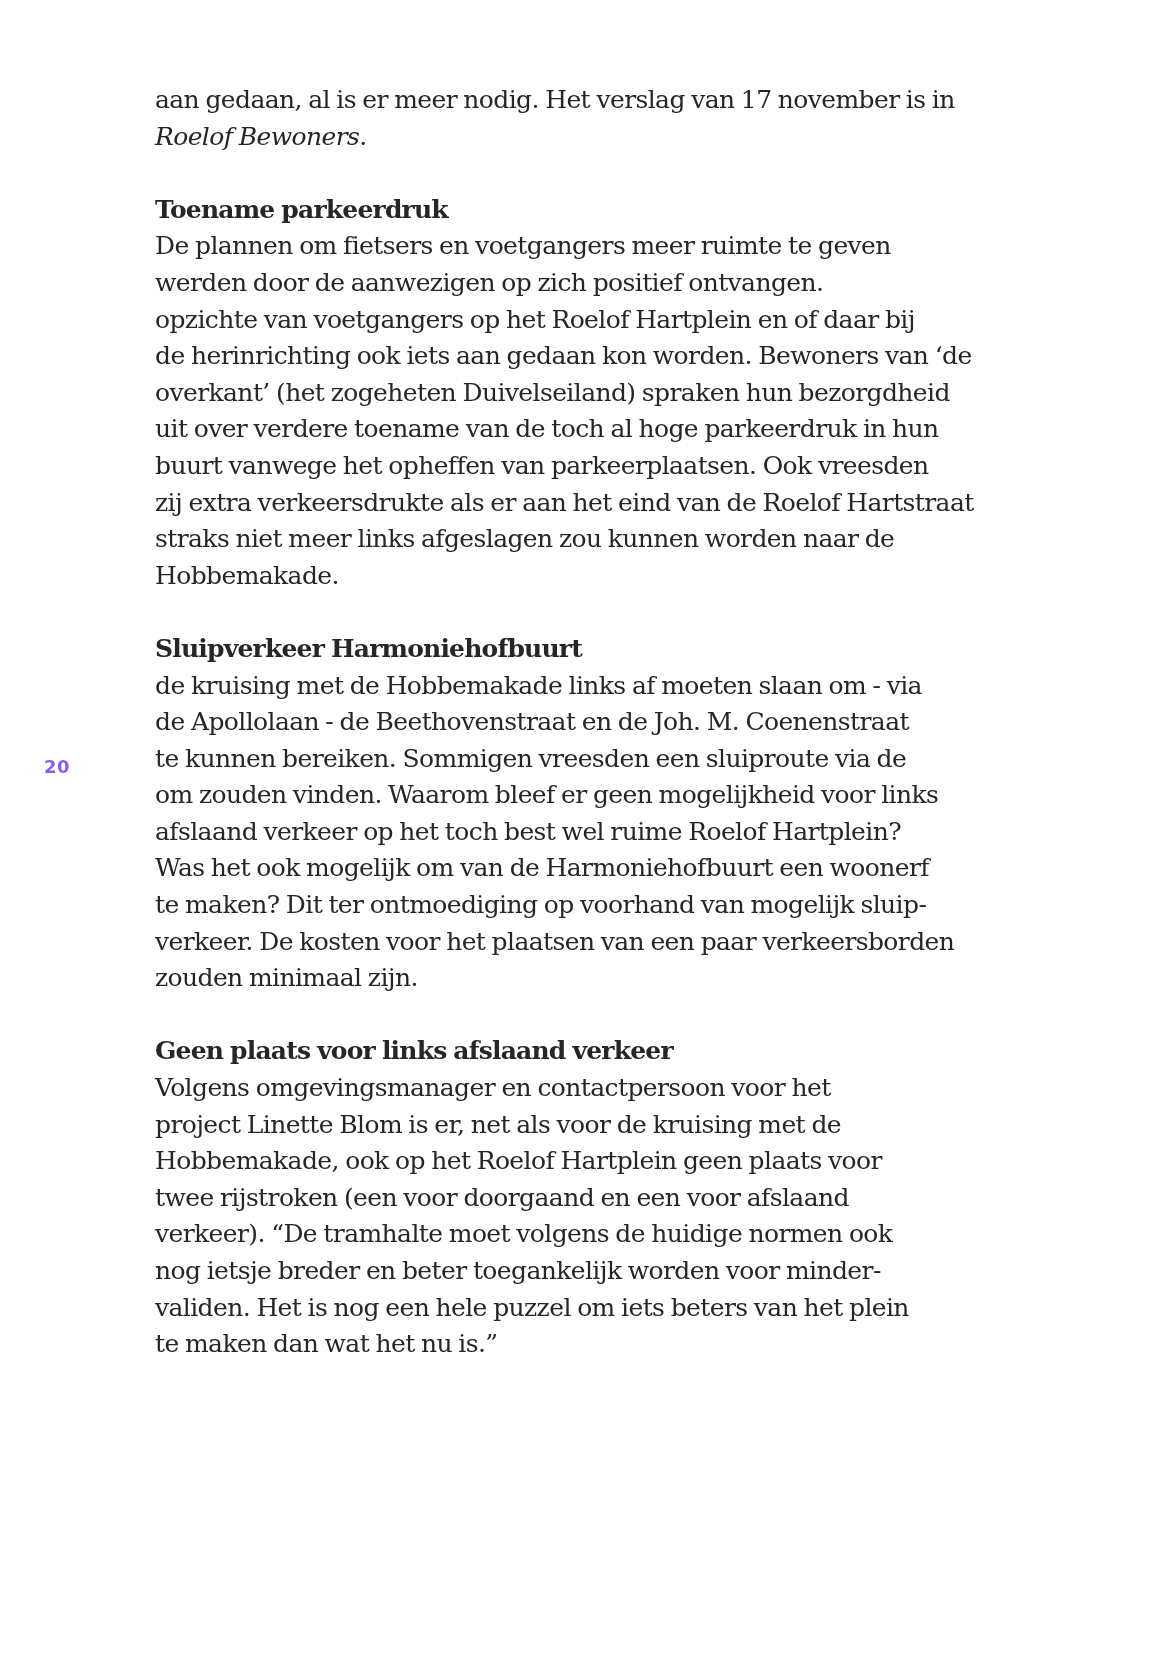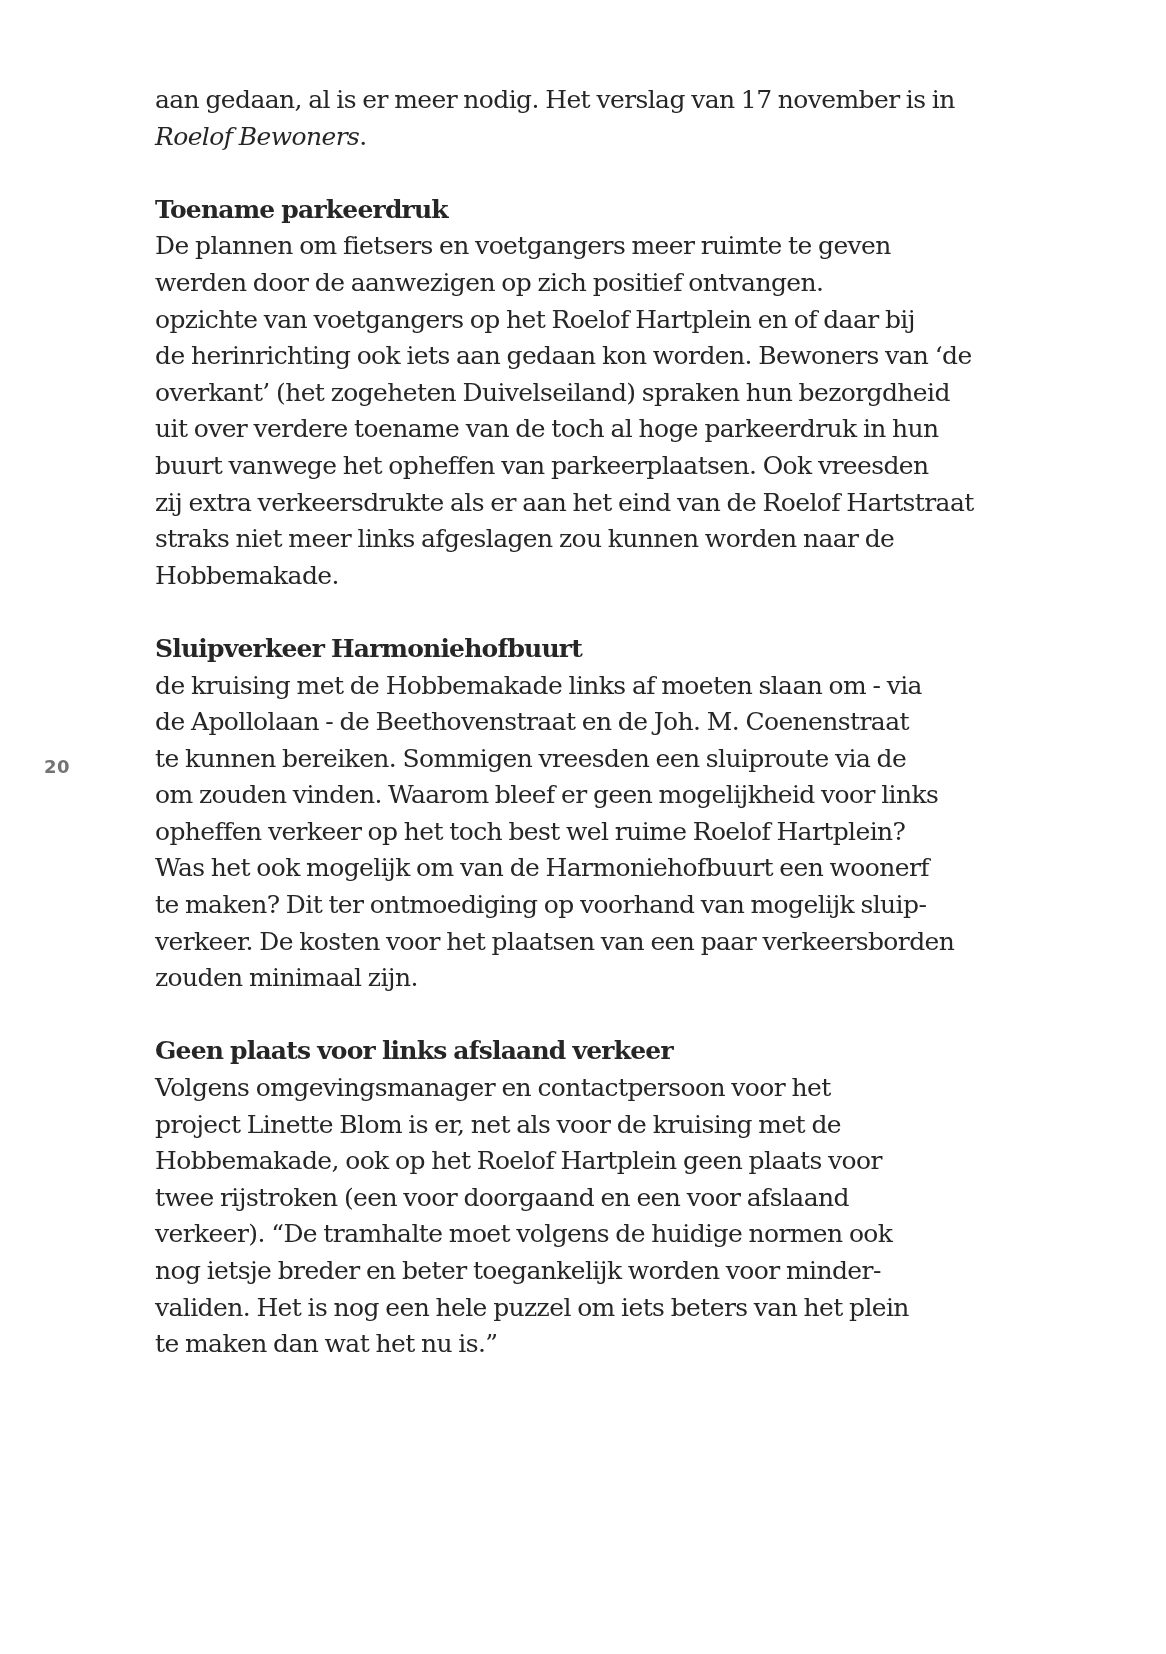--- a/index.html
+++ b/index.html
@@ -53,21 +53,21 @@
   .ital {
     font-style: italic;
   }
   .page-number {
     position: absolute;
     left: 44px;
     top: 756px;
     font-family: "DejaVu Sans", "Liberation Sans", sans-serif;
     font-weight: bold;
     font-size: 18px;
-    color: #737373;
+    color: #8b5cf6;
     letter-spacing: 0.5px;
   }
 </style>
 </head>
 <body>
 
 <div class="page">
 
   <div class="page-number">20</div>
 
@@ -98,21 +98,21 @@
 
     <span class="gap"></span>
 
     <div>
       <span class="line heading">Sluipverkeer Harmoniehofbuurt</span>
       <div>
           <span class="line">de kruising met de Hobbemakade links af moeten slaan om - via</span>
           <span class="line">de Apollolaan - de Beethovenstraat en de Joh. M. Coenenstraat</span>
           <span class="line">te kunnen bereiken. Sommigen vreesden een sluiproute via de</span>
           <span class="line">om zouden vinden. Waarom bleef er geen mogelijkheid voor links</span>
-          <span class="line">opheffen verkeer op het toch best wel ruime Roelof Hartplein?</span>
+          <span class="line">afslaand verkeer op het toch best wel ruime Roelof Hartplein?</span>
           <span class="line">Was het ook mogelijk om van de Harmoniehofbuurt een woonerf</span>
           <span class="line">te maken? Dit ter ontmoediging op voorhand van mogelijk sluip-</span>
           <span class="line">verkeer. De kosten voor het plaatsen van een paar verkeersborden</span>
           <span class="line">zouden minimaal zijn.</span>
         </div>
     </div>
 
     <span class="gap"></span>
 
     <div>

